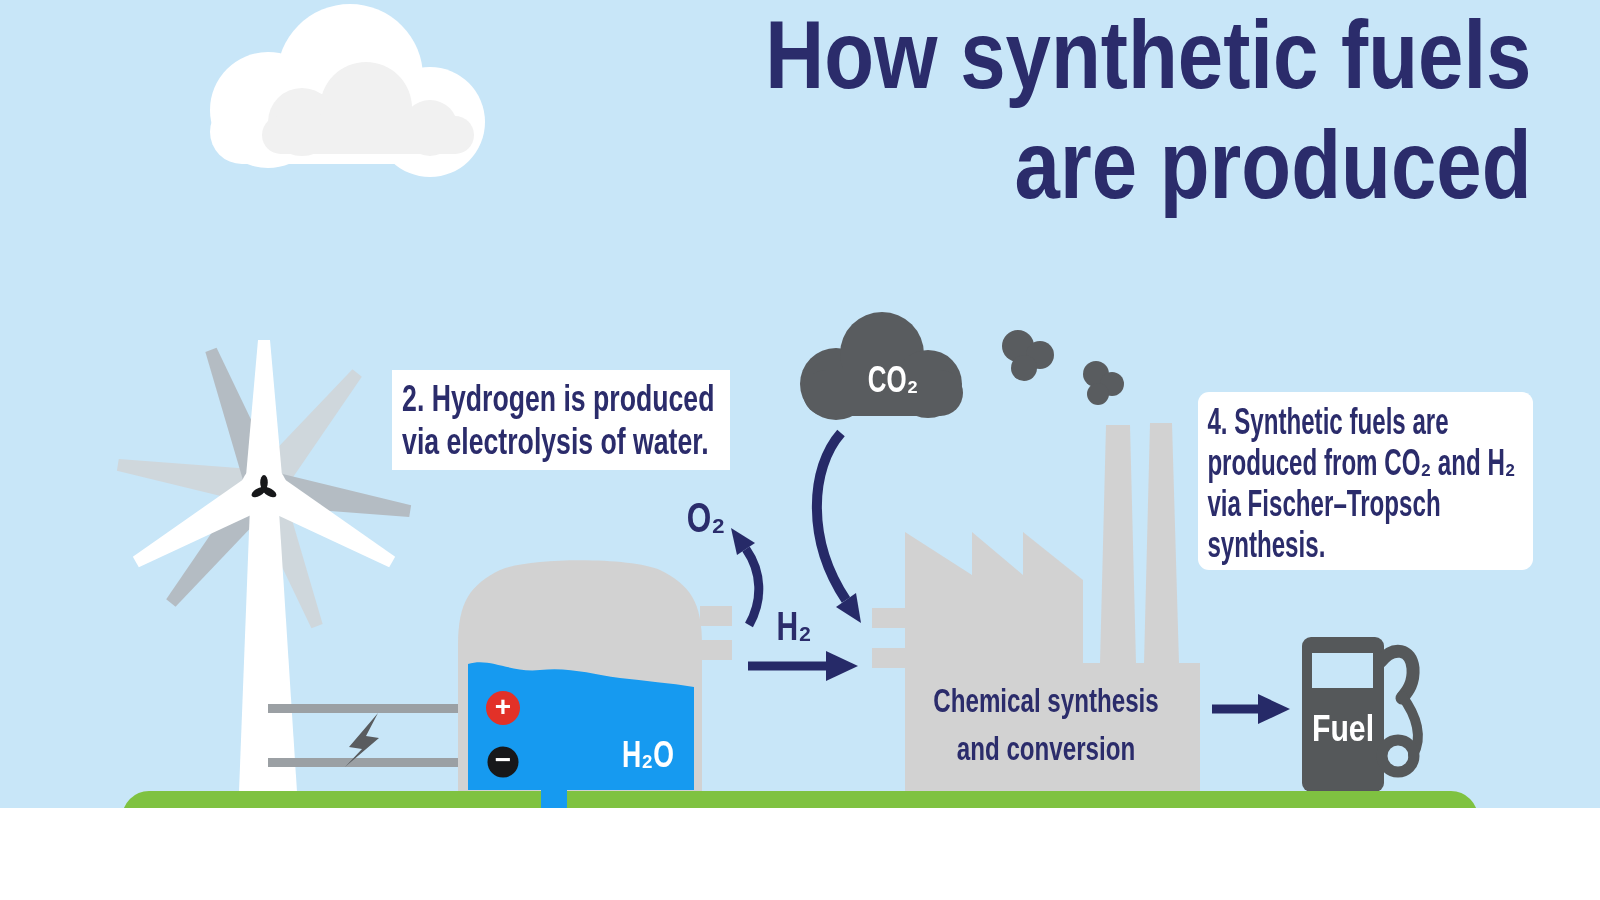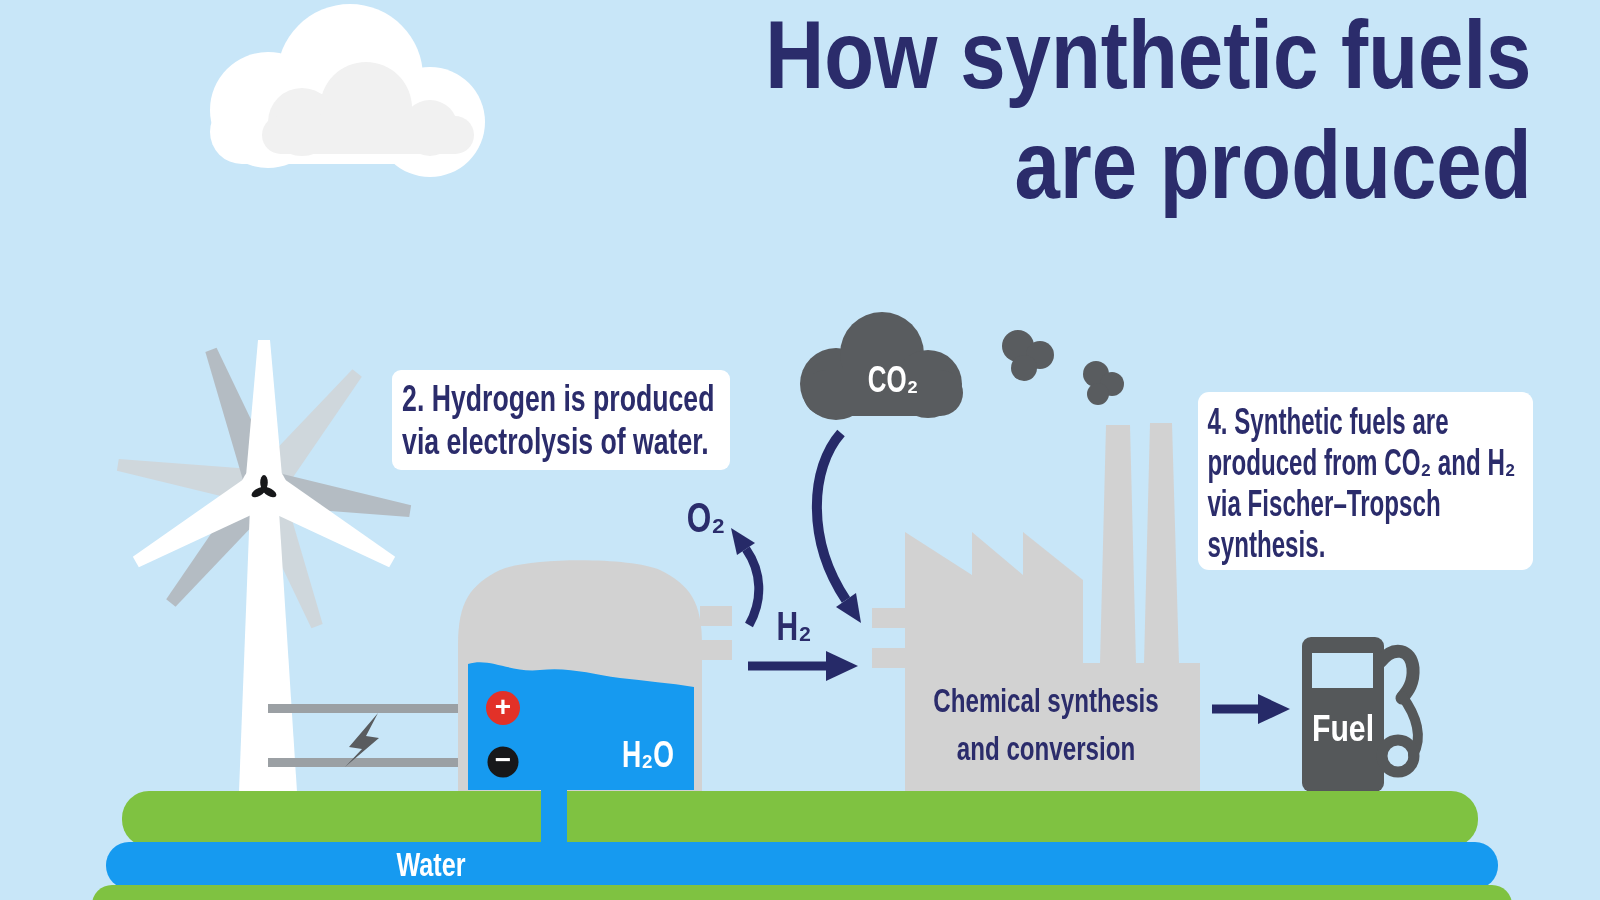--- a/index.html
+++ b/index.html
@@ -1,16 +1,16 @@
 <!DOCTYPE html>
 <html><head>
 <meta charset="utf-8">
 <style>
   html,body{margin:0;padding:0;}
-  .stage{position:relative;width:1600px;height:900px;overflow:hidden;background:#c8e6f8;
+  .stage{position:relative;width:1600px;height:808px;overflow:hidden;background:#c8e6f8;
          font-family:"Liberation Sans","DejaVu Sans",sans-serif;font-weight:bold;}
   svg{position:absolute;left:0;top:0;}
   .txt{position:absolute;color:#2b2c6b;white-space:nowrap;}
   .title{right:69px;top:0;text-align:right;font-size:96px;line-height:110px;
          transform:scaleX(0.85);transform-origin:100% 0;}
   .step{position:absolute;background:#ffffff;}
   .step .lines{transform-origin:0 0;font-size:37px;line-height:43px;color:#2b2c6b;white-space:nowrap;}
   .s1 .lines{transform:scaleX(0.77);padding:4px 0 0 13px;}
   .s2 .lines{transform:scaleX(0.72);padding:7px 0 0 14px;}
   .s3 .lines{transform:scaleX(0.74);padding:5px 0 0 16px;}
@@ -124,21 +124,21 @@
     <rect x="541" y="786" width="26" height="82" fill="#169af0"></rect>
     <rect x="106" y="842" width="1392" height="47" rx="23" fill="#169af0"></rect>
     <rect x="92" y="885" width="1420" height="40" rx="20" fill="#7fc241"></rect>
   </svg>
 
   <div class="txt title">
     <div>How synthetic fuels</div>
     <div>are produced</div>
   </div>
 
-  <div class="step s2" style="left:392px;top:370px;width:338px;height:100px;border-radius:9px;">
+  <div class="step s2" style="left:392px;top:370px;width:338px;height:100px;">
     <div class="lines">
       <div>2. Hydrogen is produced</div>
       <div>via electrolysis of water.</div>
     </div>
   </div>
   <div class="step s4" style="left:1198px;top:392px;width:335px;height:178px;border-radius:11px;">
     <div class="lines">
       <div>4. Synthetic fuels are</div>
       <div>produced from CO₂ and H₂</div>
       <div>via Fischer–Tropsch</div>

